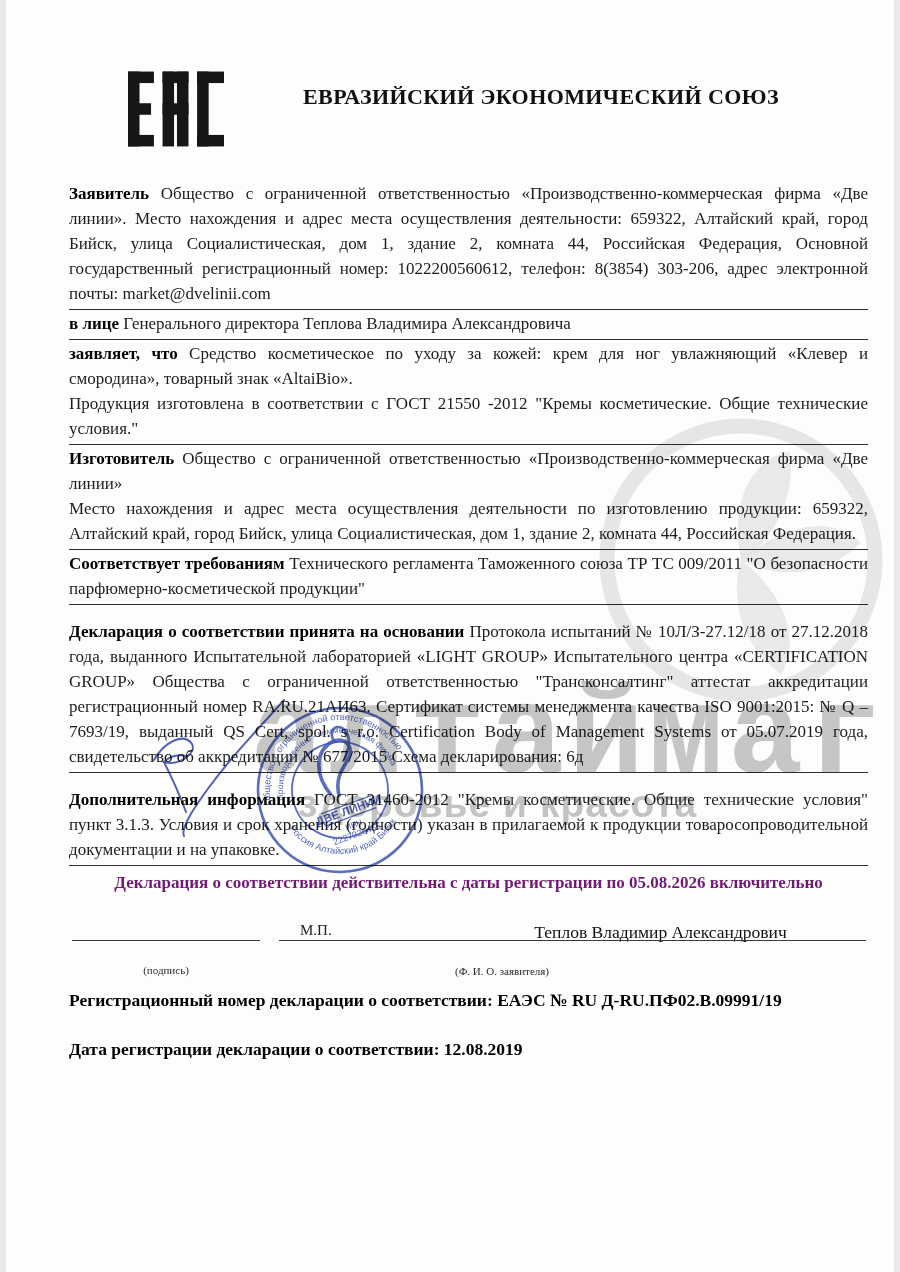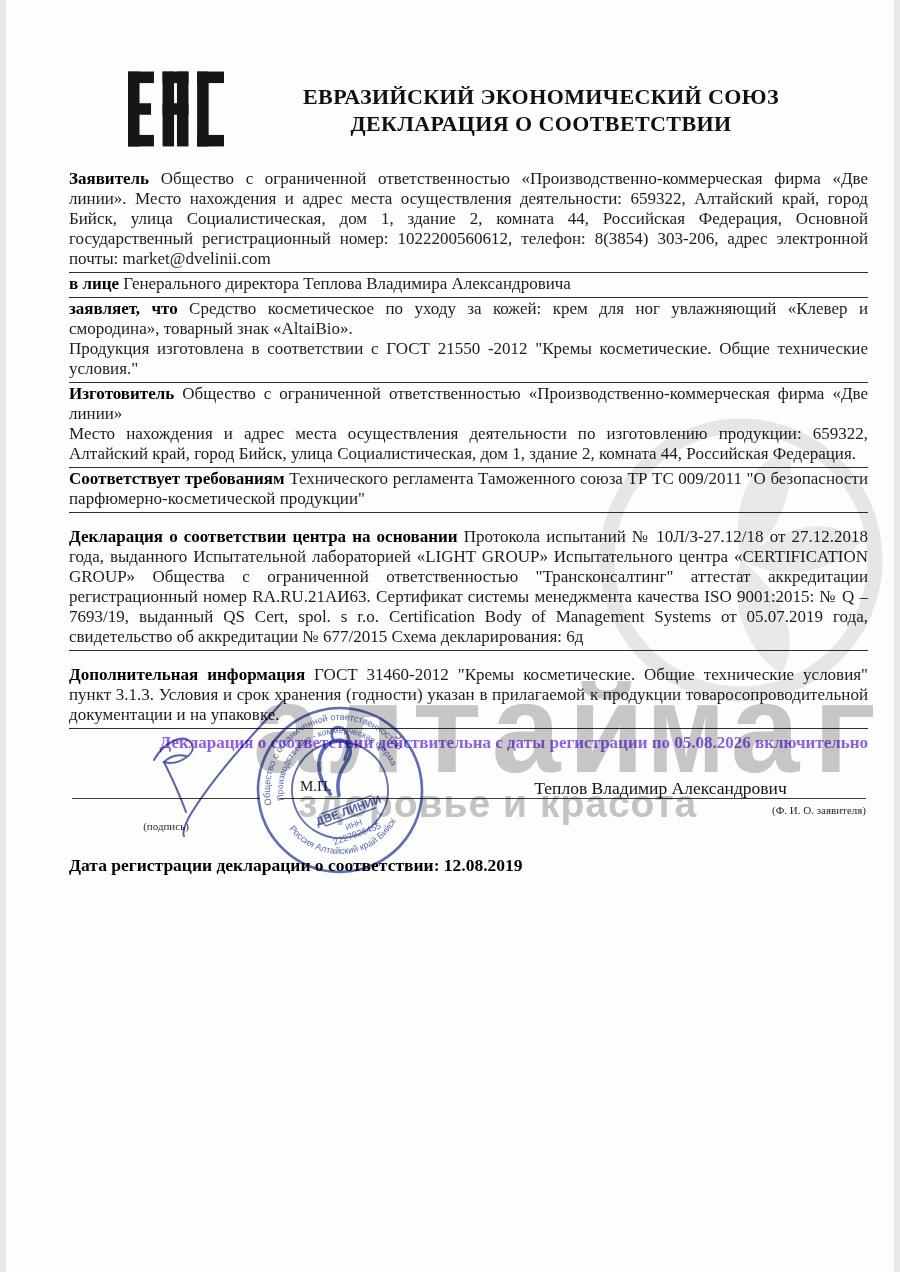--- a/index.html
+++ b/index.html
@@ -10,43 +10,43 @@
   }
   
   .eac-logo { position:absolute; left:122px; top:70px; width:96px; height:78px; }
   .doc-title {
     position:absolute; left:245px; top:83px; width:580px;
     text-align:center; font-weight:bold; font-size:22px; line-height:27px;
     color:#101010; letter-spacing:0.4px;
   }
   
   .content {
-    position:absolute; left:63px; top:168px; width:799px;
-    font-size:17px; line-height:20px; text-align:justify;
+    position:absolute; left:63px; top:180px; width:799px;
+    font-size:17px; line-height:25px; text-align:justify;
   }
   .sec { border-bottom:1.6px solid #2e2e2e; padding:1px 0 3px 0; }
   .sec.gap { margin-top:13px; }
   .lead { font-weight:bold; color:#000; }
-  .validity { font-weight:bold; color:#8b5cf6; padding-top:4px; text-align:right; }
+  .validity { font-weight:bold; color:#701a75; padding-top:4px; text-align:center; }
   
   .sig-row { position:relative; height:74px; margin-top:4px; }
   .sig-line-left {
     position:absolute; left:3px; top:41px; width:188px;
     border-top:1.3px solid #3a3a3a; text-align:center;
     font-size:11px; color:#2a2a2a; padding-top:17px;
   }
   .sig-mp { position:absolute; left:231px; top:19px; font-size:15px; color:#222; }
   .sig-name {
     position:absolute; left:210px; right:2px; top:13px; text-align:center;
     font-size:17.5px; color:#111; padding-left:176px;margin-top:8px;
   }
   .sig-line-right {
     position:absolute; left:210px; right:2px; top:41px;
-    border-top:1.3px solid #3a3a3a; text-align:right;
-    font-size:11px; color:#2a2a2a; padding-top:1px; padding-left:176px;
+    border-top:1.3px solid #3a3a3a; text-align:left;
+    font-size:11px; color:#2a2a2a; padding-top:18px; padding-left:176px;
   }
   .regline { font-weight:bold; color:#000; text-align:left; margin-top:15px; font-size:17.5px; }
   .regline.date { margin-top:24px; }
   
   .wm-circle { position:absolute; left:588px; top:413px; width:294px; height:294px; mix-blend-mode:multiply; }
   .wm-word1 {
     position:absolute; left:244px; top:676px;
     font-family:Liberation Mono, monospace; font-weight:700;
     font-size:126px; line-height:126px; letter-spacing:4px;
     color:rgba(134,134,134,0.45); mix-blend-mode:multiply; white-space:nowrap;
@@ -76,21 +76,20 @@
       <rect x="36" y="0" width="27" height="12"></rect>
       <rect x="36" y="33" width="27" height="12"></rect>
       <rect x="72" y="0" width="12" height="78"></rect>
       <rect x="72" y="0" width="28" height="12"></rect>
       <rect x="72" y="66" width="28" height="12"></rect>
     </g>
   </svg>
 
   <div class="doc-title">
     <div>ЕВРАЗИЙСКИЙ ЭКОНОМИЧЕСКИЙ СОЮЗ</div>
-    <div>ДЕКЛАРАЦИЯ О СООТВЕТСТВИИ</div>
   </div>
 
   <div class="content">
 
     <div class="sec">
       <span class="lead">Заявитель</span>
       <span>Общество с ограниченной ответственностью «Производственно-коммерческая фирма «Две линии». Место нахождения и адрес места осуществления деятельности: 659322, Алтайский край, город Бийск, улица Социалистическая, дом 1, здание 2, комната 44, Российская Федерация, Основной государственный регистрационный номер: 1022200560612, телефон: 8(3854) 303-206, адрес электронной почты: market@dvelinii.com</span>
     </div>
 
     <div class="sec">
@@ -113,21 +112,21 @@
       </div>
       <div>Место нахождения и адрес места осуществления деятельности по изготовлению продукции: 659322, Алтайский край, город Бийск, улица Социалистическая, дом 1, здание 2, комната 44, Российская Федерация.</div>
     </div>
 
     <div class="sec">
       <span class="lead">Соответствует требованиям</span>
       <span>Технического регламента Таможенного союза ТР ТС 009/2011 "О безопасности парфюмерно-косметической продукции"</span>
     </div>
 
     <div class="sec gap">
-      <span class="lead">Декларация о соответствии центра на основании</span>
+      <span class="lead">Декларация о соответствии принята на основании</span>
       <span>Протокола испытаний № 10Л/З-27.12/18 от 27.12.2018 года, выданного Испытательной лабораторией «LIGHT GROUP» Испытательного центра «CERTIFICATION GROUP» Общества с ограниченной ответственностью "Трансконсалтинг" аттестат аккредитации регистрационный номер RA.RU.21АИ63. Сертификат системы менеджмента качества ISO 9001:2015: № Q – 7693/19, выданный QS Cert, spol. s r.o. Certification Body of Management Systems от 05.07.2019 года, свидетельство об аккредитации № 677/2015 Схема декларирования: 6д</span>
     </div>
 
     <div class="sec gap">
       <span class="lead">Дополнительная информация</span>
       <span>ГОСТ 31460-2012 "Кремы косметические. Общие технические условия" пункт 3.1.3. Условия и срок хранения (годности) указан в прилагаемой к продукции товаросопроводительной документации и на упаковке.</span>
     </div>
 
     <div class="validity">Декларация о соответствии действительна с даты регистрации по 05.08.2026 включительно</div>
 
@@ -135,20 +134,21 @@
       <div class="sig-line-left">
         <span>(подпись)</span>
       </div>
       <div class="sig-mp">М.П.</div>
       <div class="sig-name">Теплов Владимир Александрович</div>
       <div class="sig-line-right">
         <span>(Ф. И. О. заявителя)</span>
       </div>
     </div>
 
+    <div class="regline">Регистрационный номер декларации о соответствии: ЕАЭС № RU Д-RU.ПФ02.В.09991/19</div>
     <div class="regline date">Дата регистрации декларации о соответствии: 12.08.2019</div>
 
   </div>
 
   <svg class="wm-circle" viewBox="0 0 294 294">
     <g transform="rotate(14 147 147)">
       <circle cx="147" cy="147" r="134" fill="none" stroke="rgba(90,90,90,0.14)" stroke-width="15"></circle>
       <g fill="rgba(90,90,90,0.12)">
         <path d="M147,147 C120,90 135,45 168,30 C185,70 175,120 147,147 Z"></path>
         <path d="M147,147 C85,135 55,100 58,65 C110,70 140,110 147,147 Z" transform="rotate(115 147 147)"></path>

